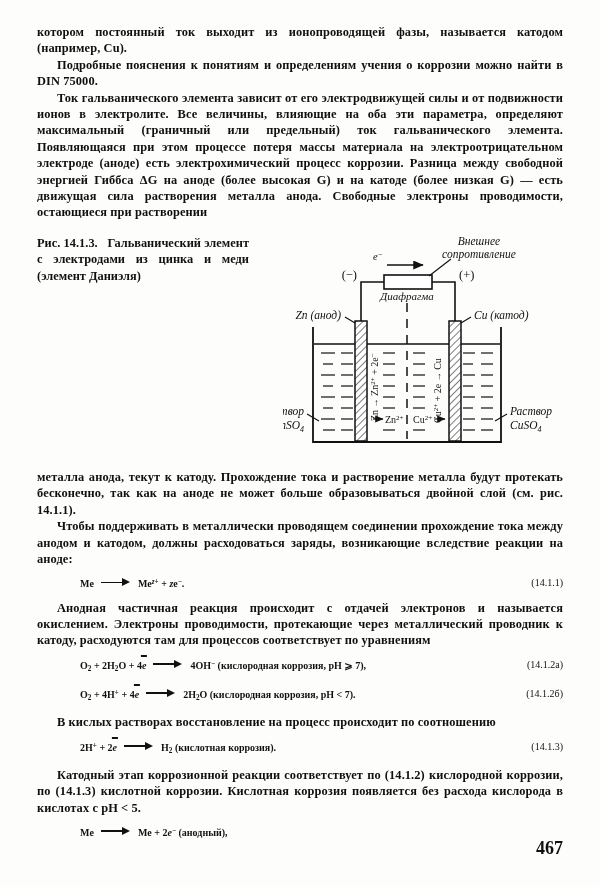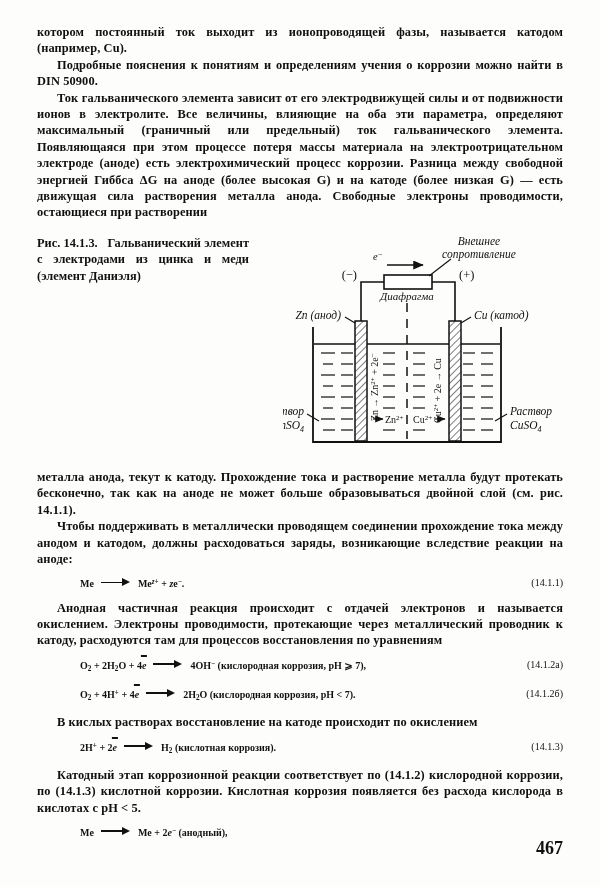--- a/index.html
+++ b/index.html
@@ -127,21 +127,21 @@
   .diagram svg { display: block; }
 </style>
 </head>
 <body>
 
 <div class="page">
   <div class="content">
 
     <div class="block">
       <p class="para">котором постоянный ток выходит из ионопроводящей фазы, называется катодом (например, Cu).</p>
-      <p class="para indent">Подробные пояснения к понятиям и определениям учения о коррозии можно найти в DIN 50900.</p>
+      <p class="para indent">Подробные пояснения к понятиям и определениям учения о коррозии можно найти в DIN 75000.</p>
       <p class="para indent">Ток гальванического элемента зависит от его электродвижущей силы и от подвижности ионов в электролите. Все величины, влияющие на оба эти параметра, определяют максимальный (граничный или предельный) ток гальванического элемента. Появляющаяся при этом процессе потеря массы материала на электроотрицательном электроде (аноде) есть электрохимический процесс коррозии. Разница между свободной энергией Гиббса ΔG на аноде (более высокая G) и на катоде (более низкая G) — есть движущая сила растворения металла анода. Свободные электроны проводимости, остающиеся при растворении</p>
     </div>
 
     <div class="figure-wrap">
 
       <div class="fig-caption">
         <span class="lbl">Рис. 14.1.3.</span>
         &nbsp;&nbsp;<span>Гальванический элемент с электродами из цинка и меди (элемент Даниэля)</span>
       </div>
 
@@ -269,33 +269,33 @@
     <div class="block">
       <p class="para">металла анода, текут к катоду. Прохождение тока и растворение металла будут протекать бесконечно, так как на аноде не может больше образовываться двойной слой (см. рис. 14.1.1).</p>
       <p class="para indent">Чтобы поддерживать в металлически проводящем соединении прохождение тока между анодом и катодом, должны расходоваться заряды, возникающие вследствие реакции на аноде:</p>
     </div>
 
     <div class="eq-row">
       <span class="eq-body">Me<span class="arrow"></span>Me<sup class="it">z+</sup> + <span class="it">z</span>e<sup>−</sup>.</span>
       <span class="eq-num">(14.1.1)</span>
     </div>
 
-    <p class="para indent">Анодная частичная реакция происходит с отдачей электронов и называется окислением. Электроны проводимости, протекающие через металлический проводник к катоду, расходуются там для процессов восстановления по уравнениям</p>
+    <p class="para indent">Анодная частичная реакция происходит с отдачей электронов и называется окислением. Электроны проводимости, протекающие через металлический проводник к катоду, расходуются там для процессов соответствует по уравнениям</p>
 
     <div class="eq-row">
       <span class="eq-body">O<sub>2</sub> + 2H<sub>2</sub>O + 4<span class="ebar it">e</span><span class="arrow"></span>4OH<sup>−</sup> (кислородная коррозия, pH ⩾ 7),</span>
       <span class="eq-num">(14.1.2а)</span>
     </div>
 
     <div class="eq-row">
       <span class="eq-body">O<sub>2</sub> + 4H<sup>+</sup> + 4<span class="ebar it">e</span><span class="arrow"></span>2H<sub>2</sub>O (кислородная коррозия, pH &lt; 7).</span>
       <span class="eq-num">(14.1.2б)</span>
     </div>
 
-    <p class="para indent">В кислых растворах восстановление на катоде происходит по окислением</p>
+    <p class="para indent">В кислых растворах восстановление на процесс происходит по соотношению</p>
 
     <div class="eq-row">
       <span class="eq-body">2H<sup>+</sup> + 2<span class="ebar it">e</span><span class="arrow"></span>H<sub>2</sub> (кислотная коррозия).</span>
       <span class="eq-num">(14.1.3)</span>
     </div>
 
     <div class="block">
       <p class="para indent">Катодный этап коррозионной реакции соответствует по (14.1.2) кислородной коррозии, по (14.1.3) кислотной коррозии. Кислотная коррозия появляется без расхода кислорода в кислотах с pH &lt; 5.</p>
     </div>
 

